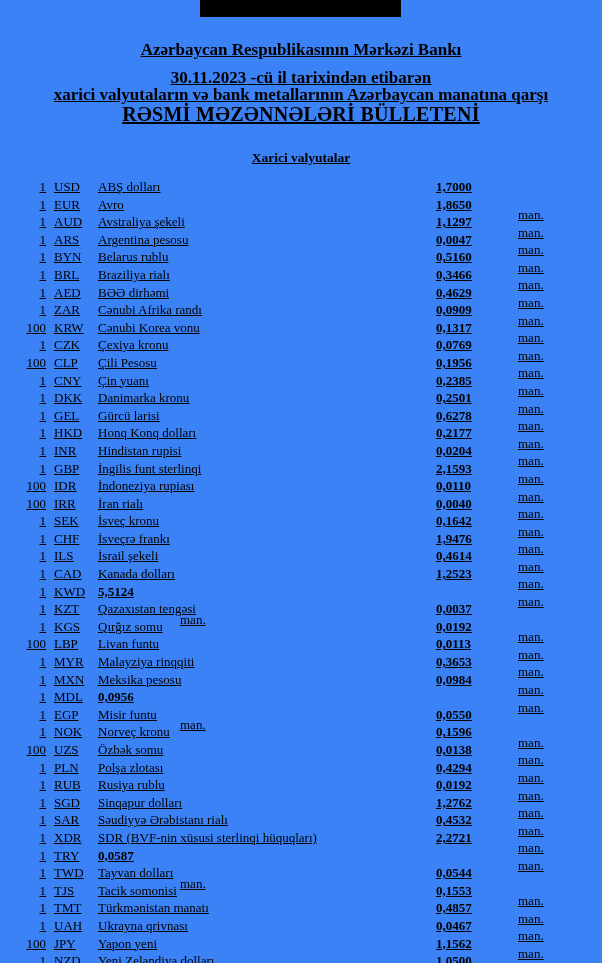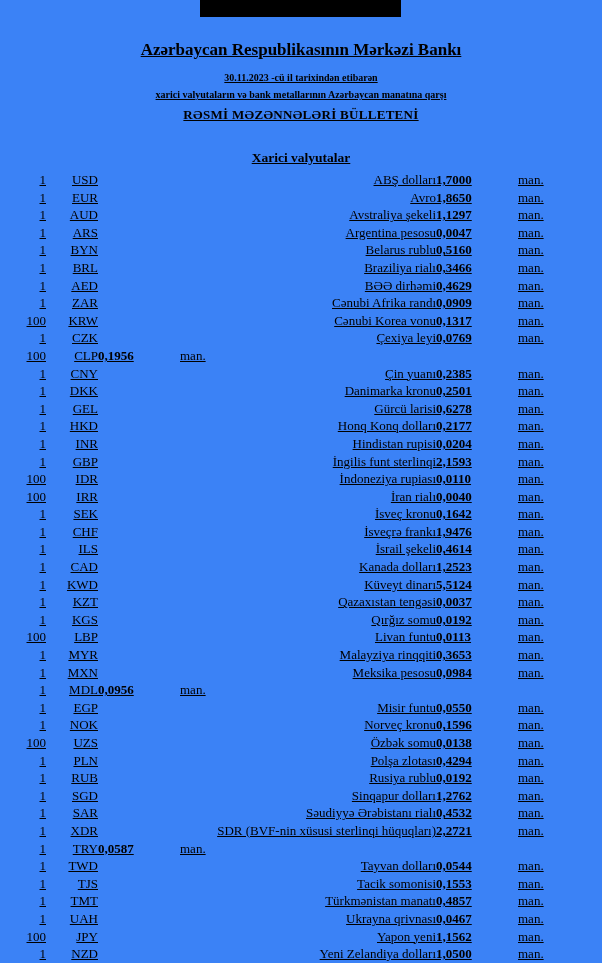--- a/index.html
+++ b/index.html
@@ -29,76 +29,77 @@
     padding-top: 40px;
     text-align: center;
   }
   .bank-name {
     font-size: 17px;
     font-weight: bold;
     margin-bottom: 9px;
   }
   .date-line,
   .scope-line {
-    font-size: 10px;
+    font-size: 17px;
     font-weight: bold;
     line-height: 17px;
   }
   .bulletin-title {
-    font-size: 13px;
+    font-size: 20px;
     font-weight: bold;
     line-height: 19px;
     margin-top: 2px;
     letter-spacing: 0.3px;
   }
   .section-title {
     text-align: center;
     font-size: 13.5px;
     font-weight: bold;
     margin-top: 26px;
-    margin-bottom: 5px;
+    margin-bottom: 12px;
   }
   .rates {
     width: 100%;
     padding-right: 52px;
   }
   .rate-row {
     display: flex;
     height: 17.6px;
     line-height: 17.6px;
     font-size: 13px;
     white-space: nowrap;
   }
   .qty {
     width: 46px;
     text-align: right;
     flex: 0 0 auto;
   }
   .code {
     width: 44px;
     margin-left: 8px;
-    text-align: right;
+    text-align: left;
     flex: 0 0 auto;
   }
   .name {
     flex: 1 1 auto;
     overflow: hidden;
-    text-align: right;
+    text-align: left;
   }
   .rate {
     width: 70px;
     text-align: left;
     font-weight: bold;
     flex: 0 0 auto;
   }
   .unit {
     width: 44px;
     padding-left: 12px;
     flex: 0 0 auto;
     text-align: left;
+    margin-top: 28px;
   }
 </style>
 </head>
 <body>
 
 <div class="page">
 
   <div class="top-bar" style="background: rgb(0, 0, 0);"></div>
 
   <div class="header">
@@ -179,28 +180,29 @@
     <span class="qty">100</span>
     <span class="code">KRW</span>
     <span class="name">Cənubi Korea vonu</span>
     <span class="rate">0,1317</span>
     <span class="unit">man.</span>
   </div>
 
   <div class="rate-row">
     <span class="qty">1</span>
     <span class="code">CZK</span>
-    <span class="name">Çexiya leyi</span>
+    <span class="name">Çexiya kronu</span>
     <span class="rate">0,0769</span>
     <span class="unit">man.</span>
   </div>
 
   <div class="rate-row">
     <span class="qty">100</span>
     <span class="code">CLP</span>
+    <span class="name">Çili Pesosu</span>
     <span class="rate">0,1956</span>
     <span class="unit">man.</span>
   </div>
 
   <div class="rate-row">
     <span class="qty">1</span>
     <span class="code">CNY</span>
     <span class="name">Çin yuanı</span>
     <span class="rate">0,2385</span>
     <span class="unit">man.</span>
@@ -290,21 +292,20 @@
     <span class="qty">1</span>
     <span class="code">CAD</span>
     <span class="name">Kanada dolları</span>
     <span class="rate">1,2523</span>
     <span class="unit">man.</span>
   </div>
 
   <div class="rate-row">
     <span class="qty">1</span>
     <span class="code">KWD</span>
-    <span class="name">Küveyt dinarı</span>
     <span class="rate">5,5124</span>
     <span class="unit">man.</span>
   </div>
 
   <div class="rate-row">
     <span class="qty">1</span>
     <span class="code">KZT</span>
     <span class="name">Qazaxıstan tengəsi</span>
     <span class="rate">0,0037</span>
     <span class="unit">man.</span>

